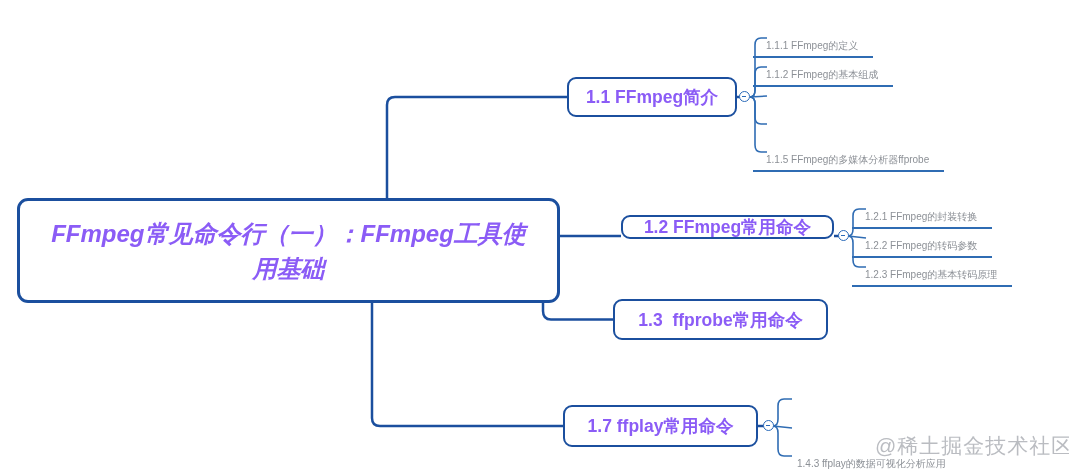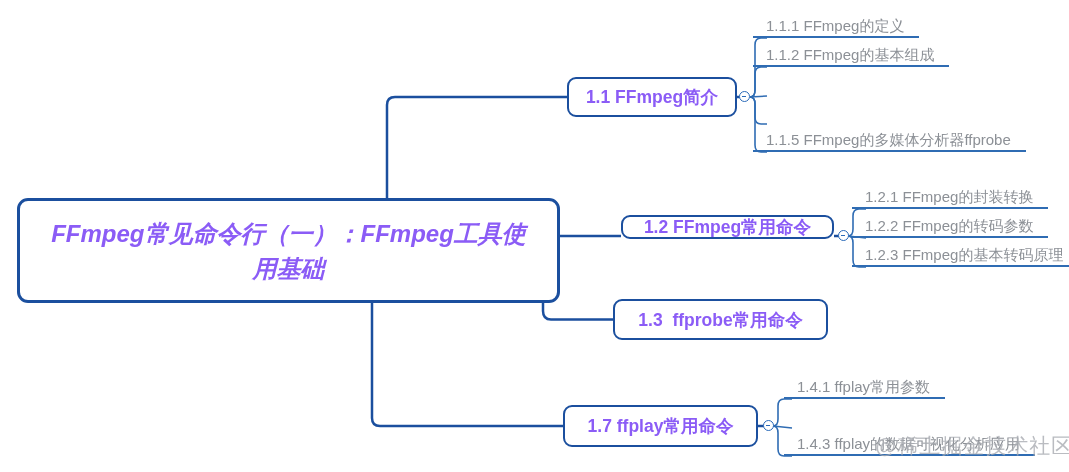--- a/index.html
+++ b/index.html
@@ -38,25 +38,26 @@
   .t11{left:567px;top:77px;width:170px;height:40px;}
   .t12{left:621px;top:215px;width:213px;height:24px;}
   .t13{left:613px;top:299px;width:215px;height:41px;}
   .t14{left:563px;top:405px;width:195px;height:42px;}
 
   
   .sub{
     position:absolute;
     box-sizing:border-box;
     height:22px;line-height:20px;
-    font-size:15px;color:#8c9096;
+    font-size:10px;color:#8c9096;
     border-bottom:2px solid #2f6cb3;
     padding:0 15px 0 13px;
     white-space:pre;
     cursor:default;
+    margin-top:20px;
   }
   .g11{left:753px;}
   .s111{top:16px;}  .s112{top:45px;}  .s113{top:74px;}  .s114{top:102px;} .s115{top:130px;}
   .g12{left:852px;}
   .s121{top:187px;} .s122{top:216px;} .s123{top:245px;}
   .g14{left:784px;}
   .s141{top:377px;} .s142{top:406px;} .s143{top:434px;}
 
   
   .toggle{
@@ -135,18 +136,17 @@
   <span class="toggle tg14"></span>
 
   <div class="sub g11 s111">1.1.1 FFmpeg的定义</div>
   <div class="sub g11 s112">1.1.2 FFmpeg的基本组成</div>
   <div class="sub g11 s115">1.1.5 FFmpeg的多媒体分析器ffprobe</div>
 
   <div class="sub g12 s121">1.2.1 FFmpeg的封装转换</div>
   <div class="sub g12 s122">1.2.2 FFmpeg的转码参数</div>
   <div class="sub g12 s123">1.2.3 FFmpeg的基本转码原理</div>
 
-  <div class="sub g14 s141">1.4.1 ffplay常用参数</div>
   <div class="sub g14 s143">1.4.3 ffplay的数据可视化分析应用</div>
 
   <div class="watermark">@稀土掘金技术社区</div>
 
 </div>
 
 </body></html>

